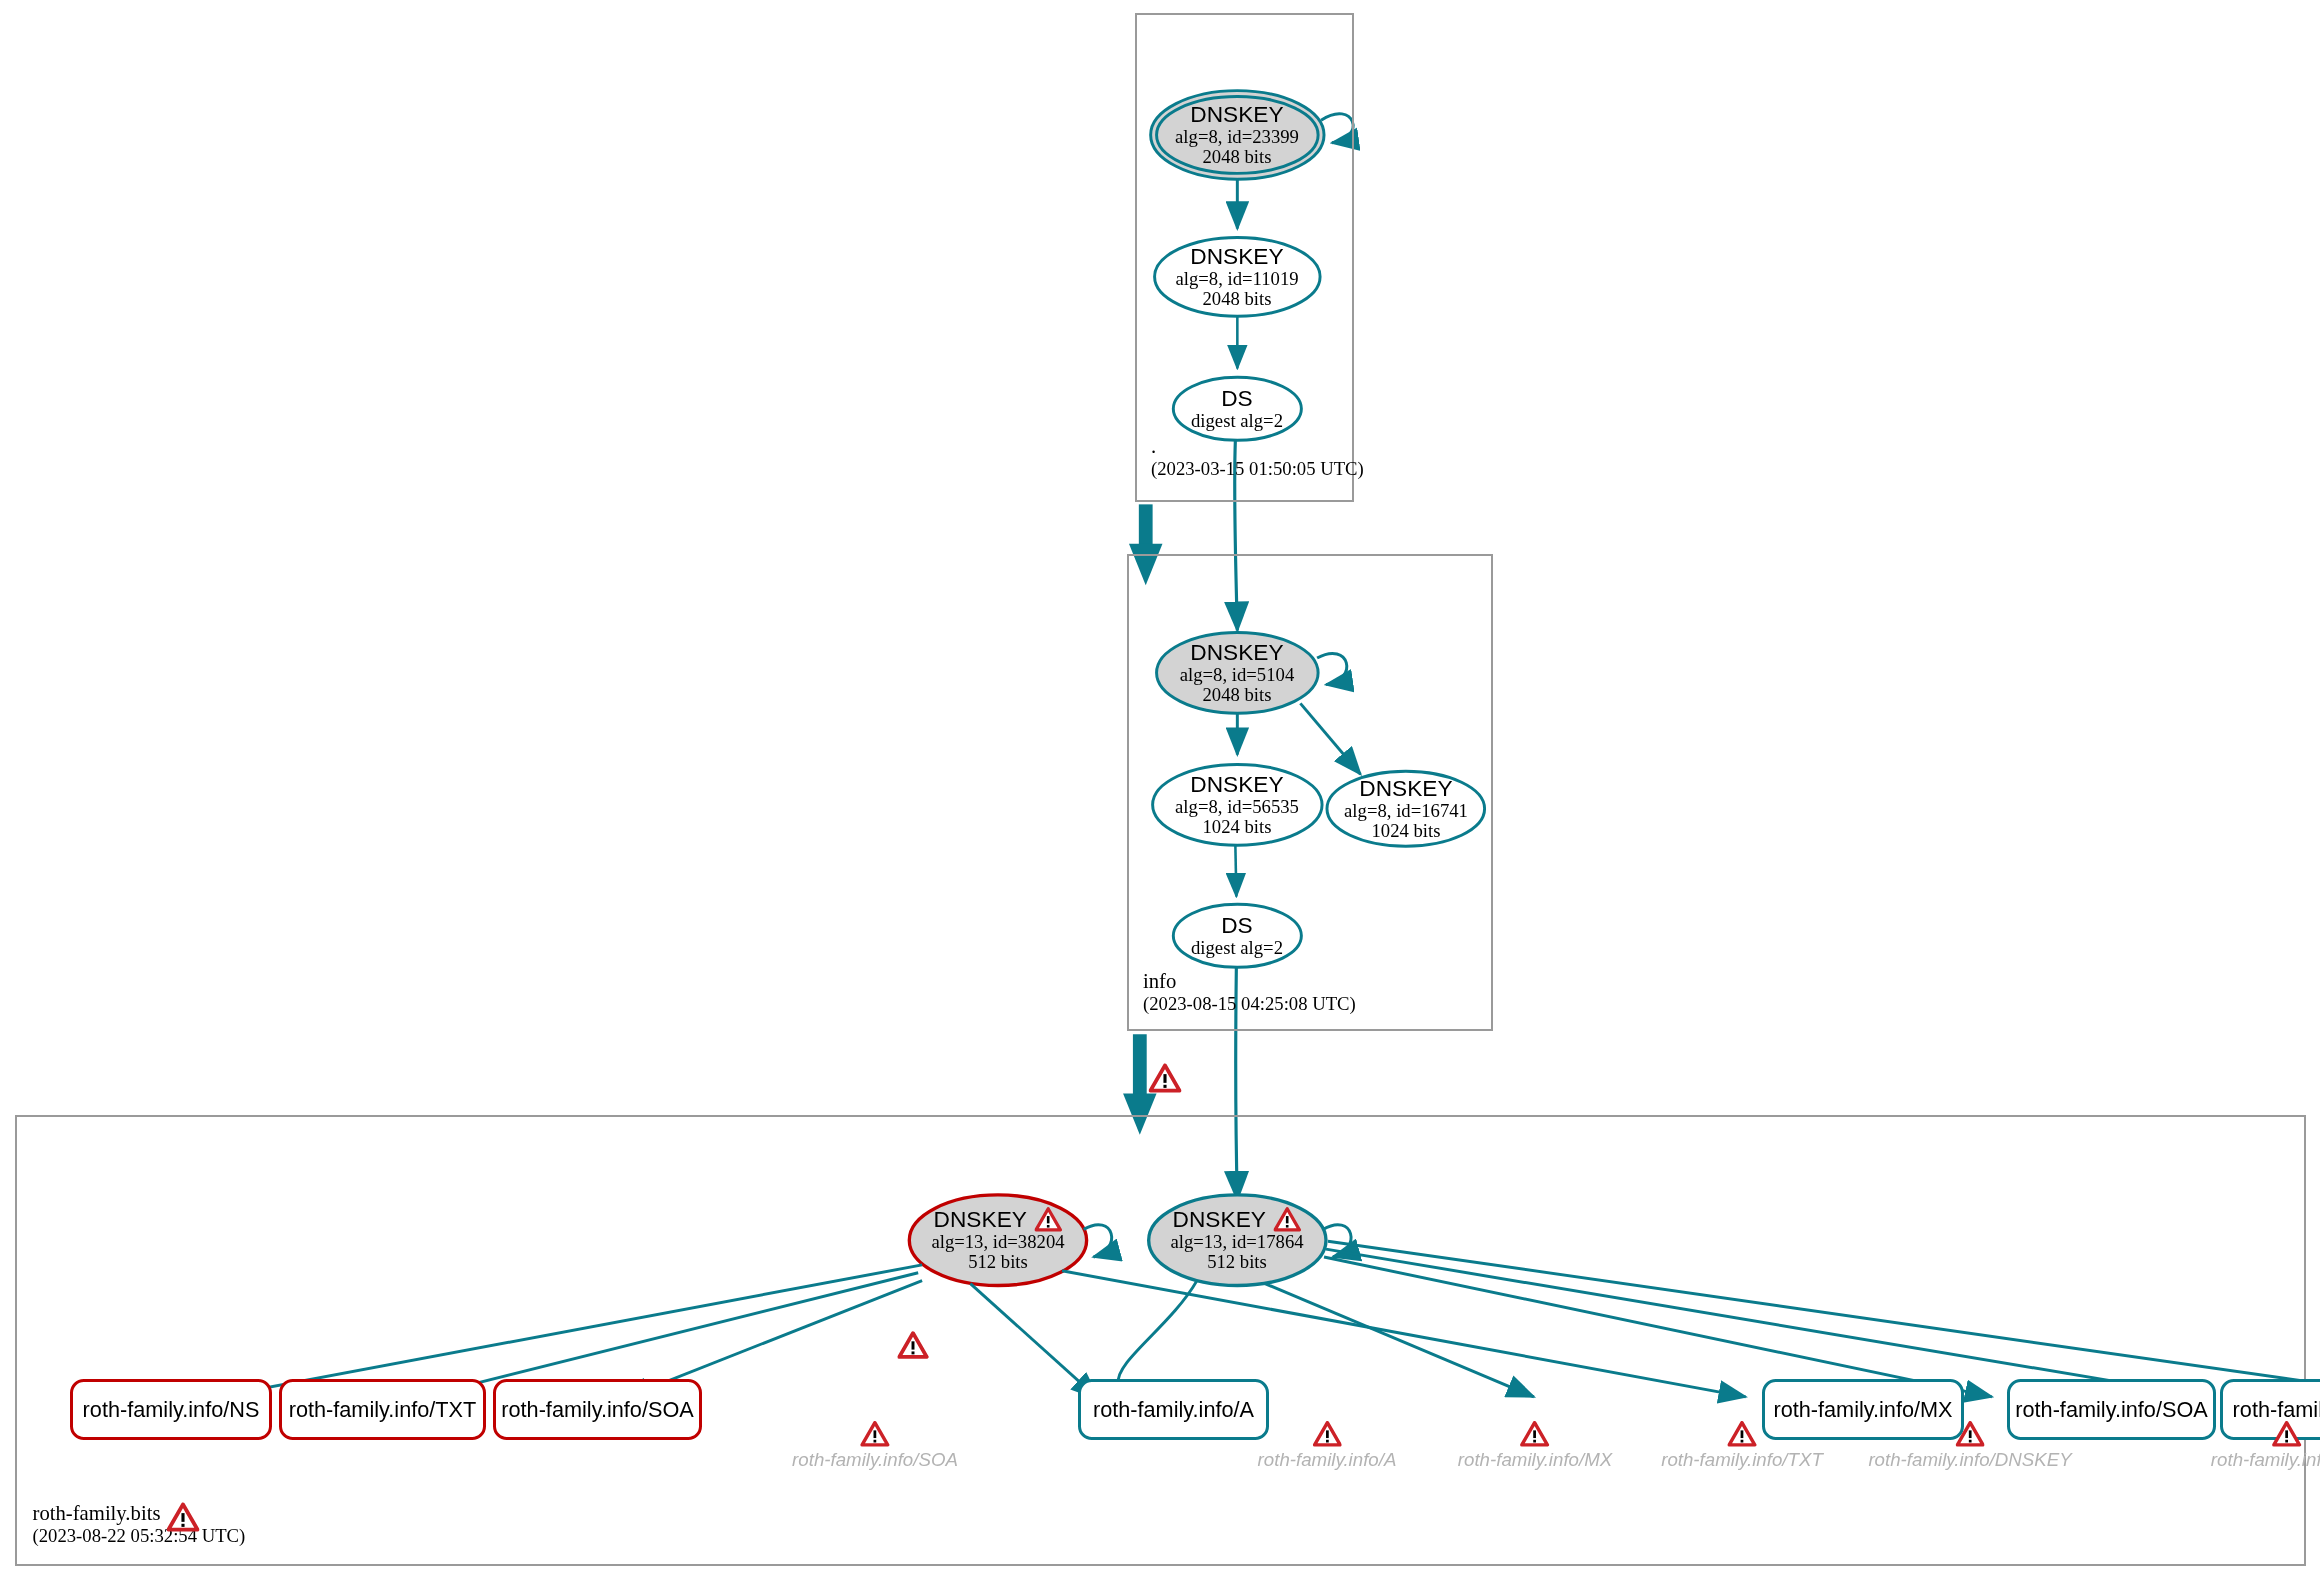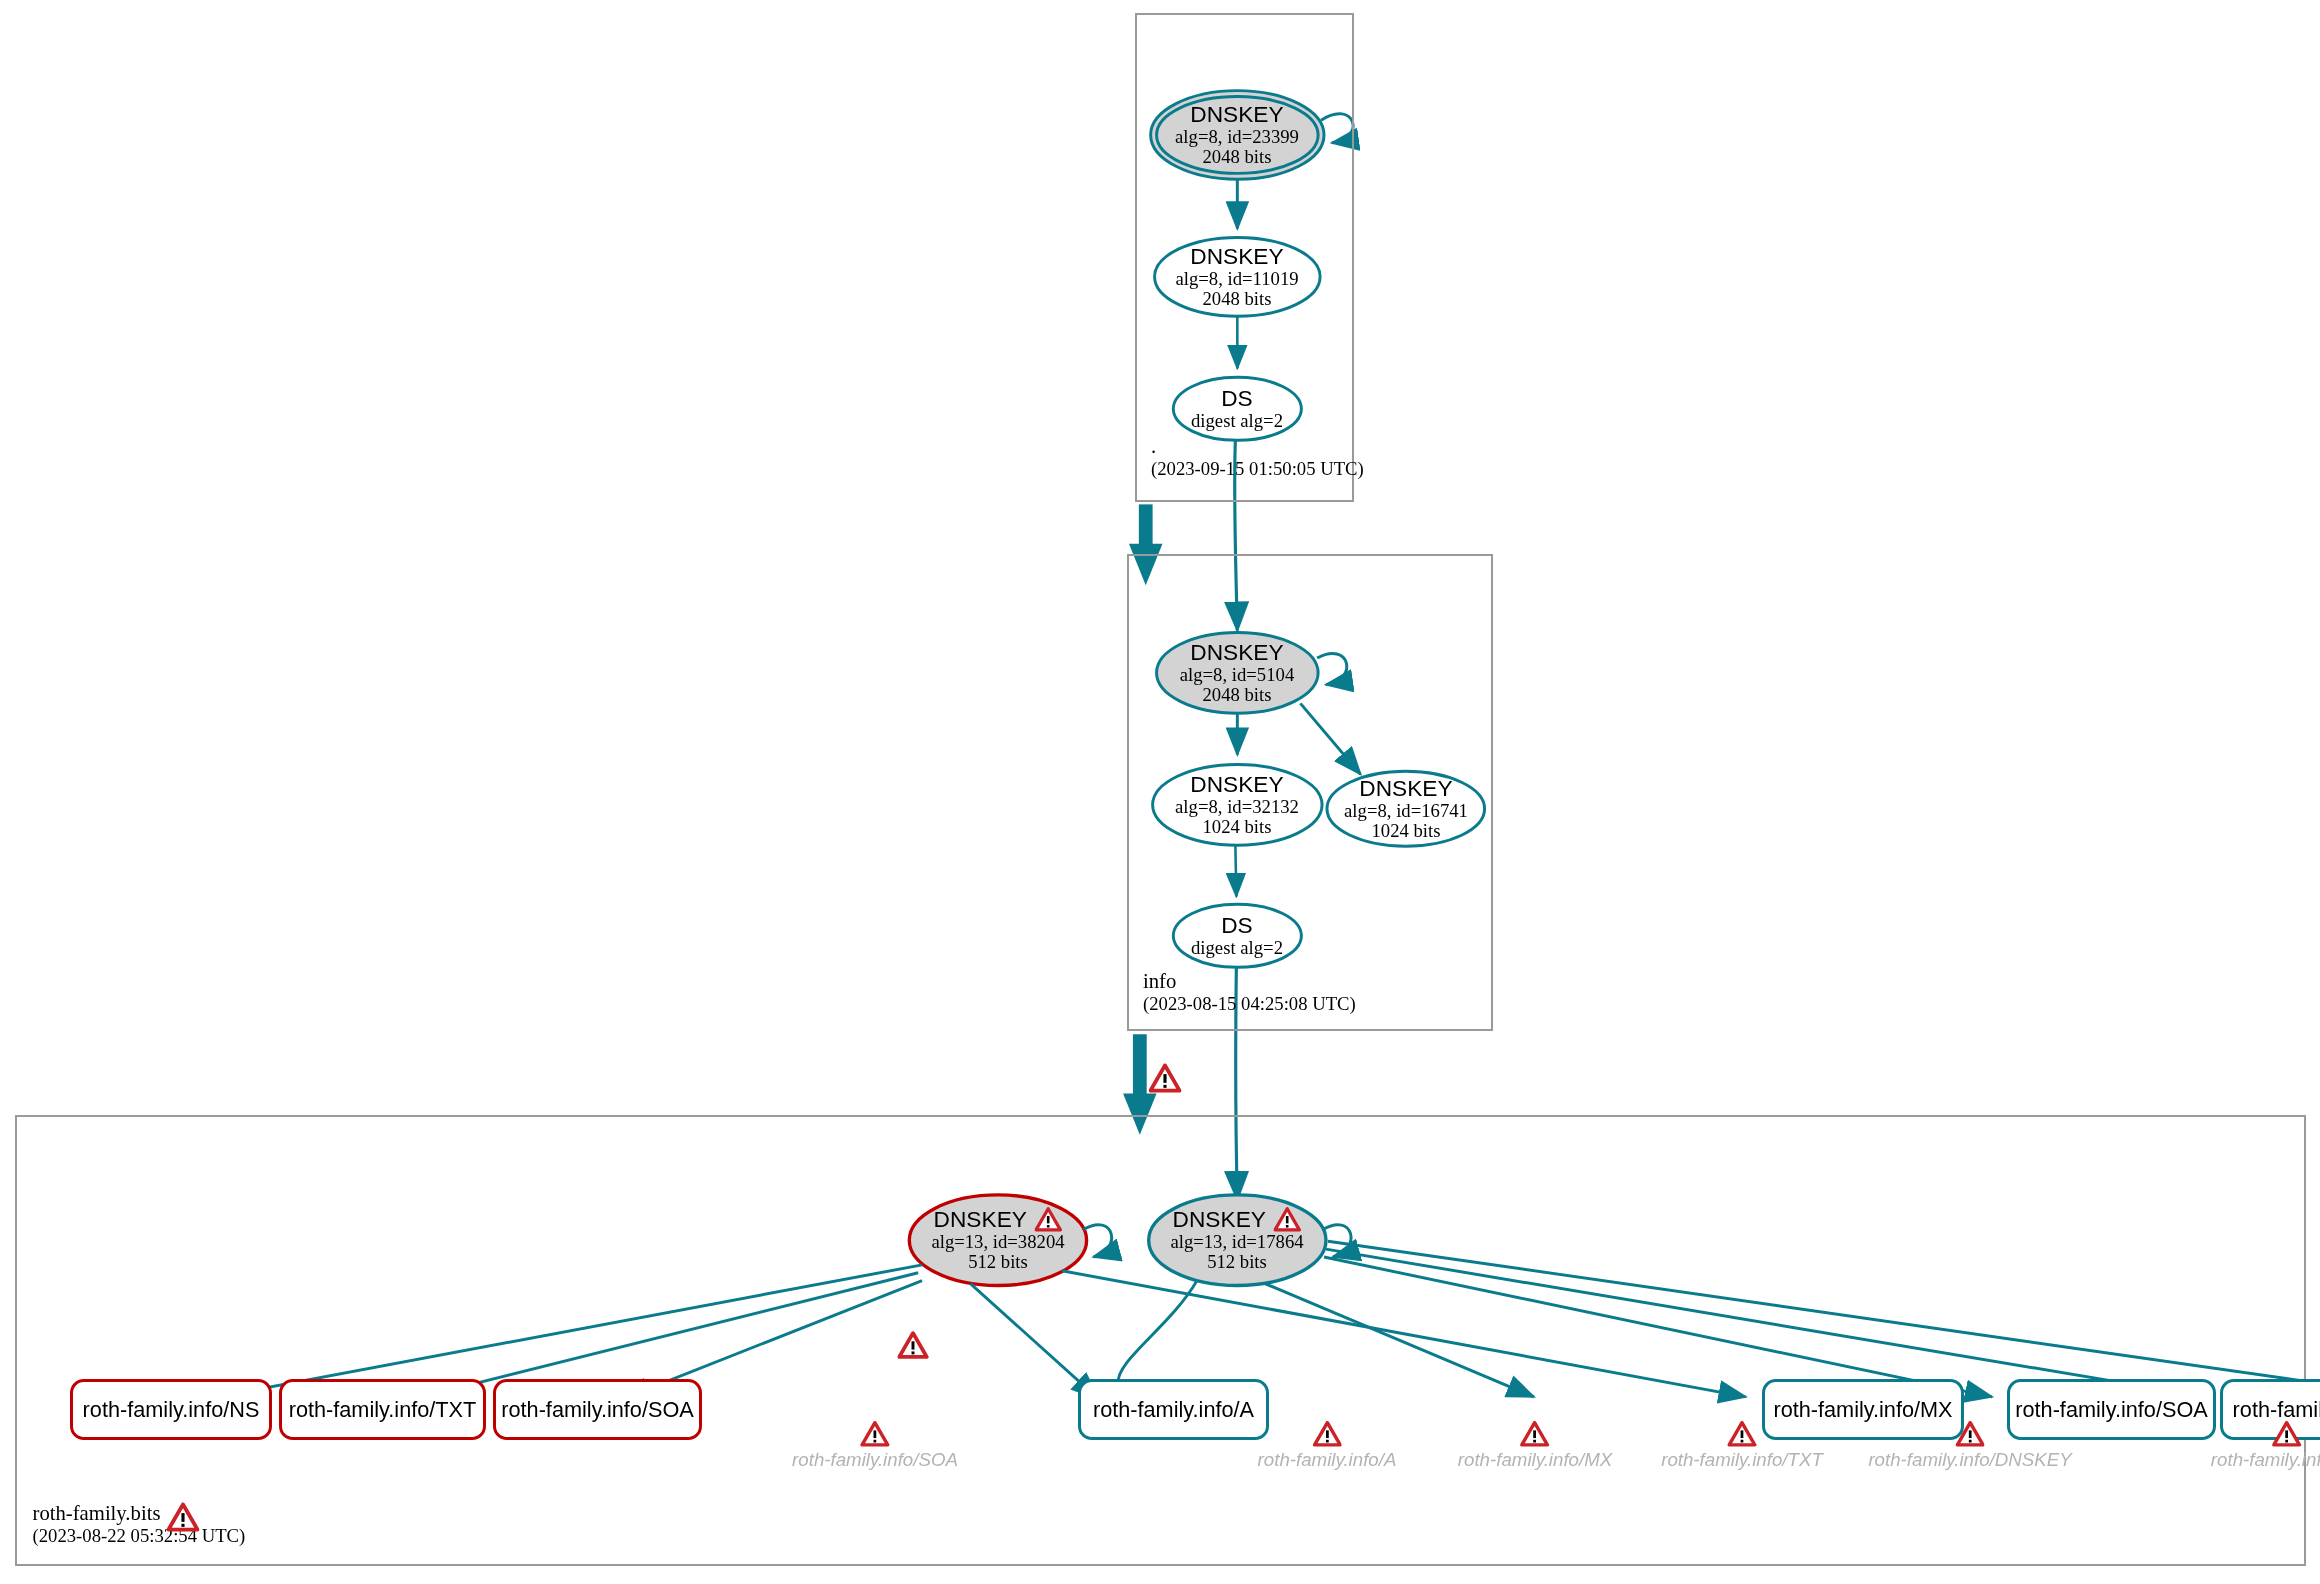--- a/index.html
+++ b/index.html
@@ -133,21 +133,21 @@
     <path d="M1344,1276 L2022,1418" fill="none" stroke="#0a7b8c" stroke-width="3" marker-end="url(#ah)"></path>
 
     <path d="M1346,1268 L2240,1418" fill="none" stroke="#0a7b8c" stroke-width="3" marker-end="url(#ah)"></path>
 
     <path d="M1348,1260 L2450,1418" fill="none" stroke="#0a7b8c" stroke-width="3" marker-end="url(#ah)"></path>
   </svg>
 
   <div class="zone-box" style="left:1135px;top:12.8px;width:219px;height:489px;"></div>
   <div class="zone-label" style="left:1151px;top:435px;">
     <div class="zname">.</div>
-    <div class="zdate">(2023-09-15 01:50:05 UTC)</div>
+    <div class="zdate">(2023-03-15 01:50:05 UTC)</div>
   </div>
 
   <div class="zone-box" style="left:1127px;top:554px;width:366px;height:477px;"></div>
   <div class="zone-label" style="left:1143px;top:970px;">
     <div class="zname">info</div>
     <div class="zdate">(2023-08-15 04:25:08 UTC)</div>
   </div>
 
   <div class="zone-box" style="left:14.8px;top:1115px;width:2291px;height:451px;"></div>
   <div class="zone-label" style="left:32.5px;top:1502px;">
@@ -181,21 +181,21 @@
   </div>
 
   <div class="node-text" style="left:1237px;top:673px;">
     <div class="l1">DNSKEY</div>
     <div class="l2">alg=8, id=5104</div>
     <div class="l3">2048 bits</div>
   </div>
 
   <div class="node-text" style="left:1237px;top:805px;">
     <div class="l1">DNSKEY</div>
-    <div class="l2">alg=8, id=32132</div>
+    <div class="l2">alg=8, id=56535</div>
     <div class="l3">1024 bits</div>
   </div>
 
   <div class="node-text" style="left:1406px;top:809px;">
     <div class="l1">DNSKEY</div>
     <div class="l2">alg=8, id=16741</div>
     <div class="l3">1024 bits</div>
   </div>
 
   <div class="node-text" style="left:1237px;top:936px;">

